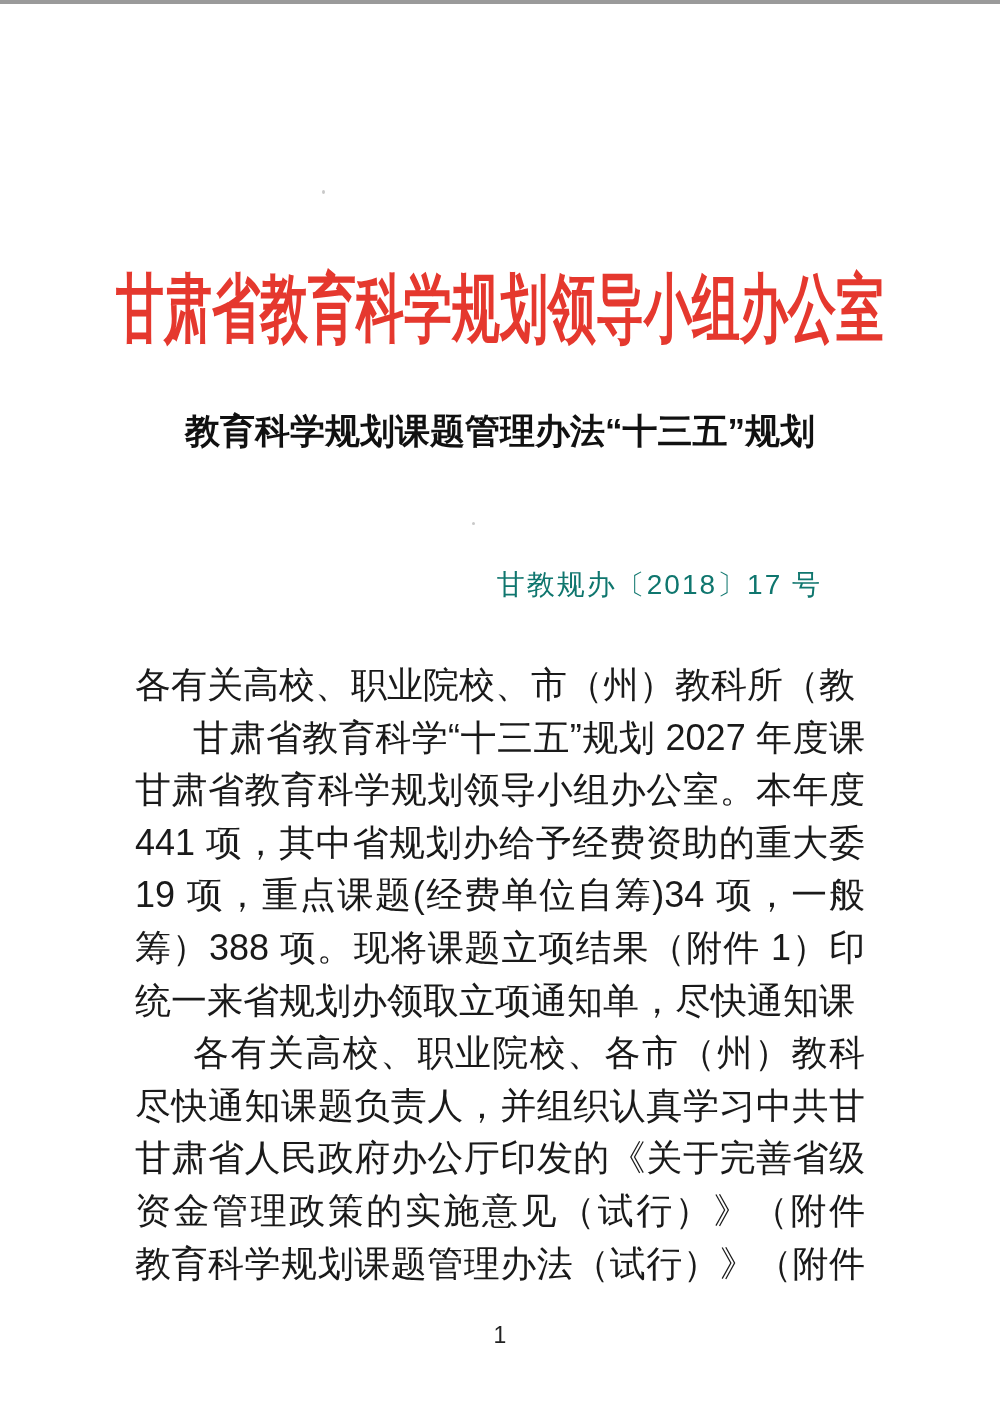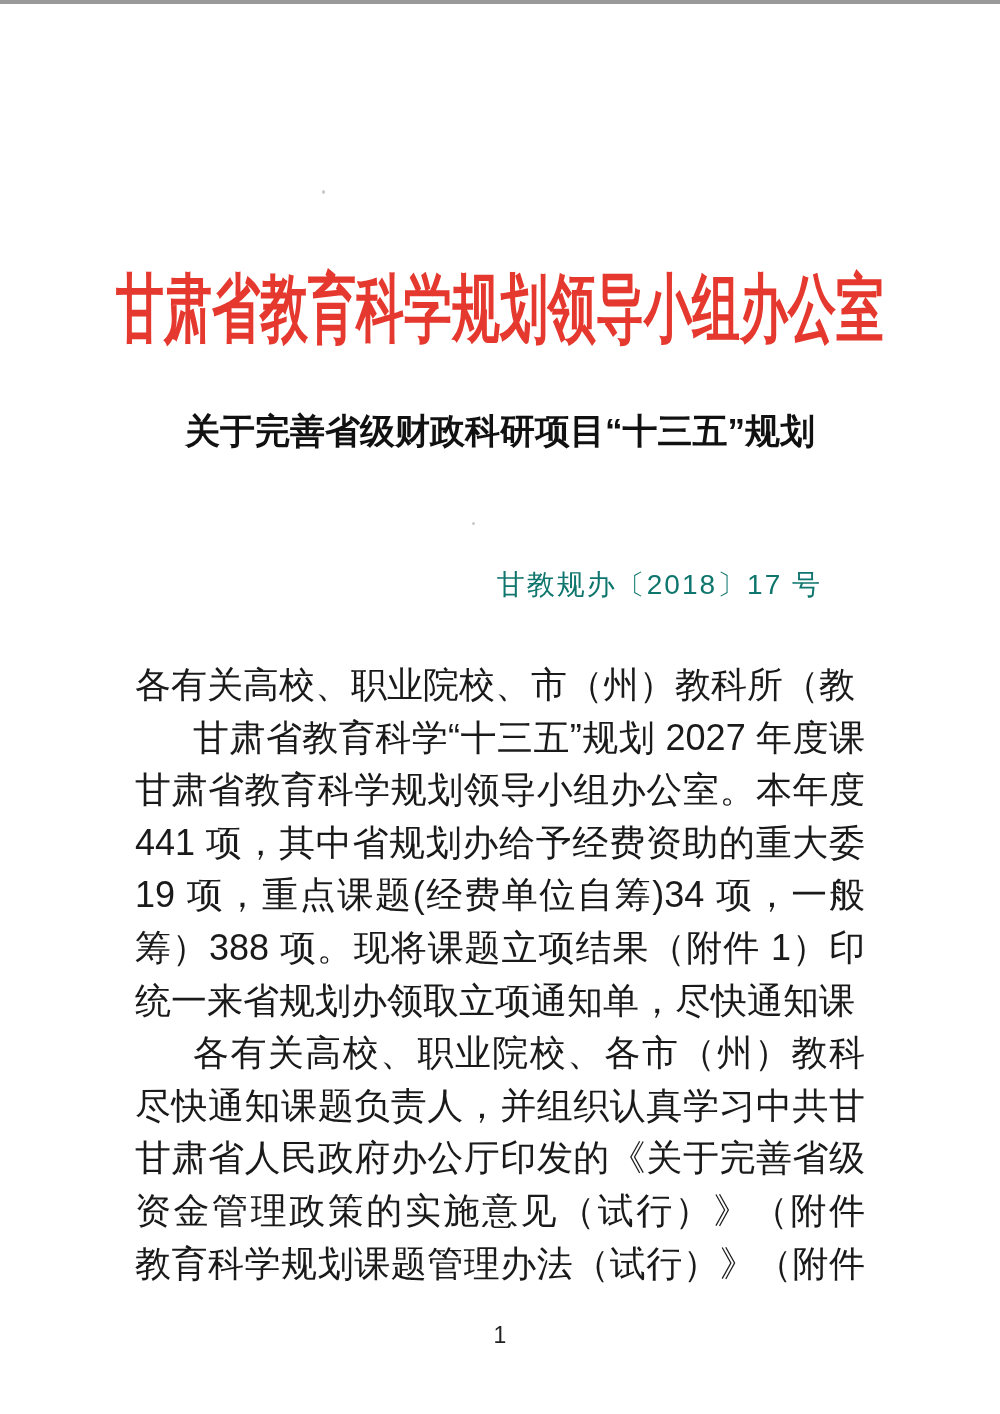--- a/index.html
+++ b/index.html
@@ -111,21 +111,21 @@
 <div class="page">
 
   <span class="speck s1"></span>
   <span class="speck s2"></span>
 
   <div class="letterhead">
     <span class="stretch">甘肃省教育科学规划领导小组办公室</span>
   </div>
 
   <div class="doc-title">
-    <div>关于完善省级财政科研项目“十三五”规划</div>
+    <div>教育科学规划课题管理办法“十三五”规划</div>
   </div>
 
   <div class="doc-number">甘教规办〔2018〕17 号</div>
 
   <div class="body-text">
     <div class="line">各有关高校、职业院校、市（州）教科所（教研室）：</div>
     <div class="line j indent">甘肃省教育科学“十三五”规划 2027 年度课题高校与</div>
     <div class="line j">甘肃省教育科学规划领导小组办公室。本年度共立项课题</div>
     <div class="line j">441 项，其中省规划办给予经费资助的重大委托和重点课题</div>
     <div class="line j">19 项，重点课题(经费单位自筹)34 项，一般课题（经费自</div>

